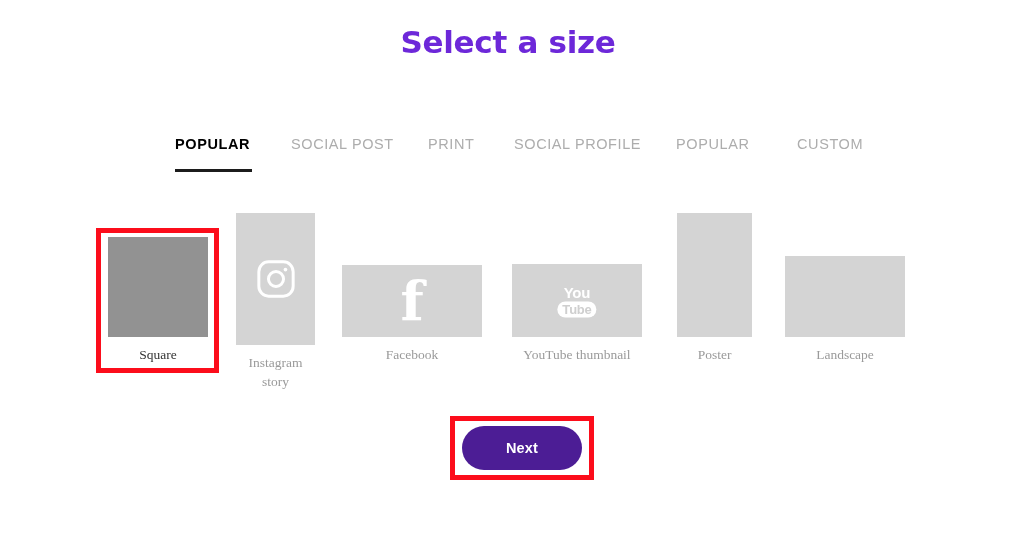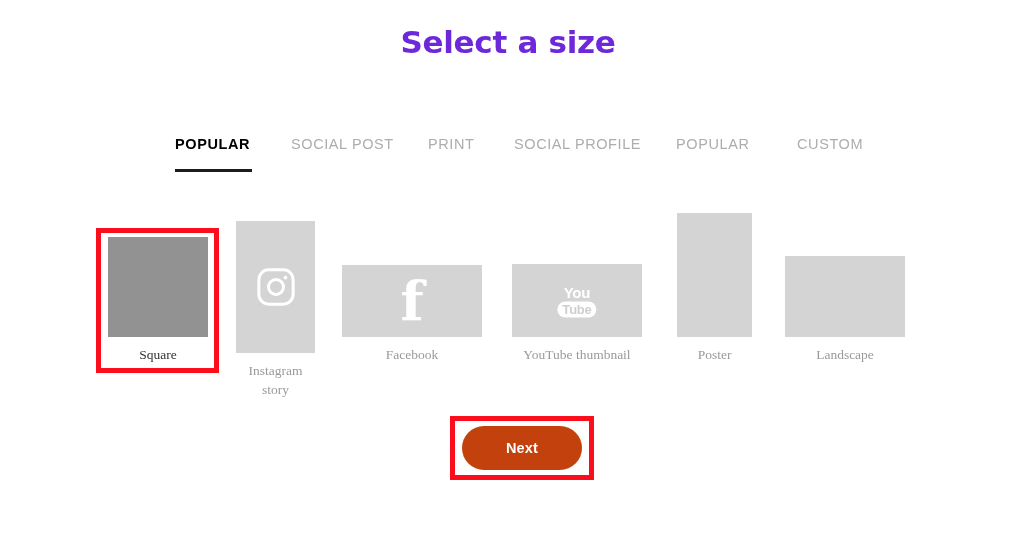--- a/index.html
+++ b/index.html
@@ -143,21 +143,21 @@
 
   
   .next-button {
     position: absolute;
     left: 462px;
     top: 426px;
     width: 120px;
     height: 44px;
     border-radius: 22px;
     border: none;
-    background: #c2410c;
+    background: #4c1d95;
     color: #ffffff;
     font-size: 14.5px;
     font-weight: bold;
     letter-spacing: 0.2px;
     cursor: pointer;
     font-family: "Liberation Sans", sans-serif;
   }
 
   
   .annotation-box {
@@ -184,21 +184,21 @@
       <div class="tab" style="left: 339px; text-align: center;">SOCIAL PROFILE</div>
       <div class="tab" style="left: 501px;">POPULAR</div>
       <div class="tab" style="left: 622px;">CUSTOM</div>
     </div>
 
   <div class="cards-row" id="cards-row">
       <div class="size-card selected" style="left: 108px; top: 0px; width: 100px; height: 533px;">
         <div class="thumb" style="width: 100px; height: 100px; top: 237px; bottom: auto;"></div>
         <div class="card-label">Square</div>
       </div>
-      <div class="size-card" style="left: 236px; top: 16px; width: 79px; height: 486px;">
+      <div class="size-card" style="left: 236px; top: 8px; width: 79px; height: 486px;">
         <div class="thumb" style="width: 79px; height: 132px; top: 205px; bottom: auto;">
           <div class="thumb-icon">
             <svg width="42" height="42" viewBox="0 0 24 24" fill="none" stroke="#ffffff" stroke-width="1.7" stroke-linecap="round" stroke-linejoin="round">
               <rect x="2.2" y="2.2" width="19.6" height="19.6" rx="5.6"></rect>
               <circle cx="12" cy="12" r="4.3"></circle>
               <circle cx="17.4" cy="6.6" r="1.05" fill="#ffffff" stroke="none"></circle>
             </svg>
           </div>
         </div>
         <div class="card-label">Instagram story</div>

